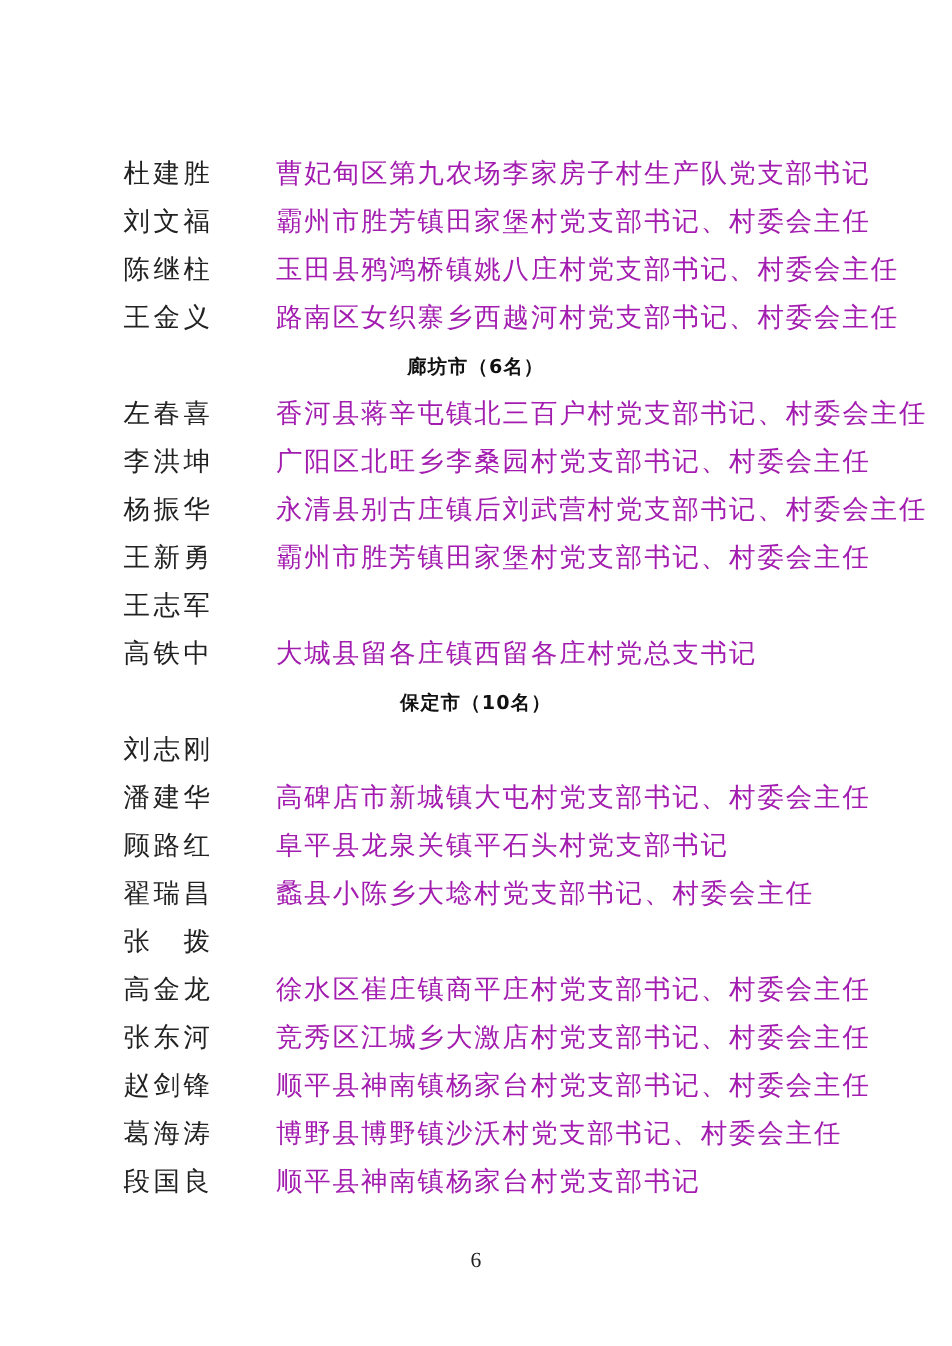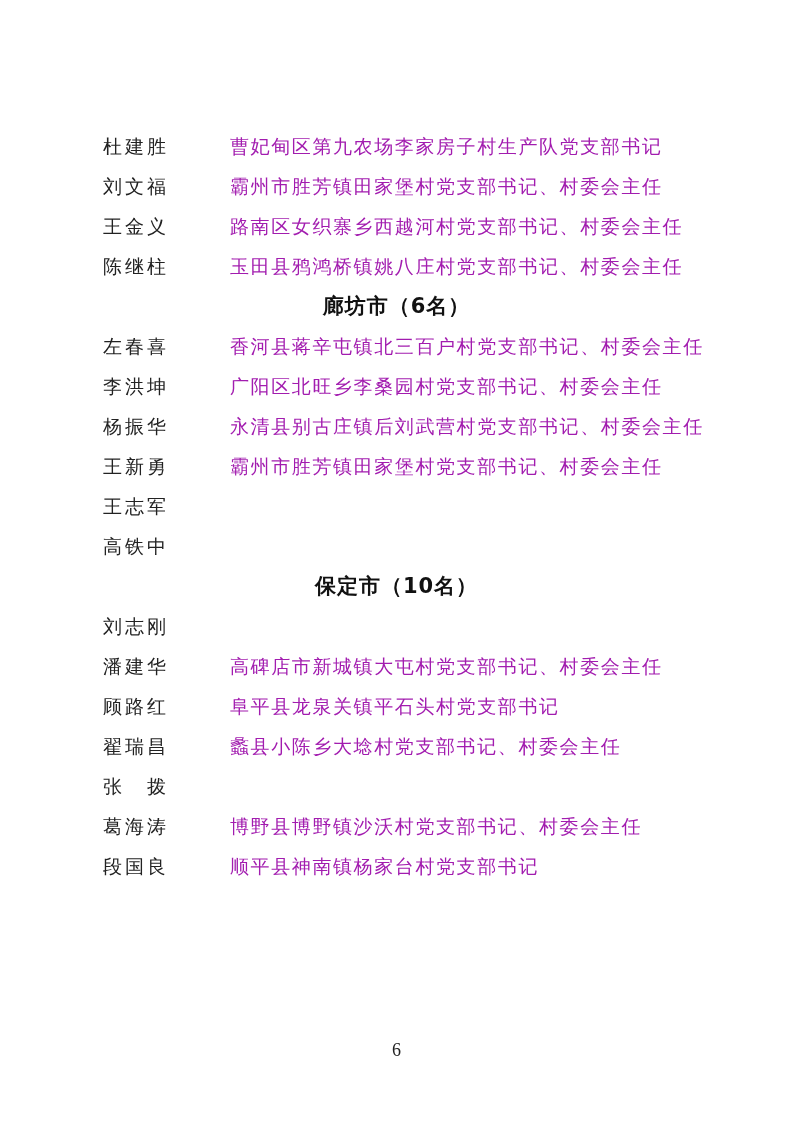--- a/index.html
+++ b/index.html
@@ -24,42 +24,42 @@
     .list {
       position: absolute;
       left: 0;
       top: 126px;
       width: 793px;
     }
     .row {
       position: relative;
       height: 40px;
       line-height: 40px;
-      font-size: 19px;
+      font-size: 22px;
       letter-spacing: 1.5px;
       white-space: nowrap;
     }
     .row .name {
       position: absolute;
       left: 103px;
       letter-spacing: 3px;
       color: #222;
     }
     .row .title {
       position: absolute;
       left: 230px;
       letter-spacing: 1.6px;
       color: #a21caf;
     }
     .heading {
       height: 40px;
       line-height: 40px;
       text-align: center;
       font-family: "DejaVu Sans", "Liberation Sans", sans-serif;
-      font-size: 21px;
+      font-size: 16px;
       font-weight: bold;
       letter-spacing: 1px;
       color: #111;
     }
     .page-number {
       position: absolute;
       left: 0;
       width: 793px;
       top: 1040px;
       text-align: center;
@@ -76,26 +76,26 @@
 
     <div class="row">
       <span class="name">杜建胜</span>
       <span class="title">曹妃甸区第九农场李家房子村生产队党支部书记</span>
     </div>
     <div class="row">
       <span class="name">刘文福</span>
       <span class="title">霸州市胜芳镇田家堡村党支部书记、村委会主任</span>
     </div>
     <div class="row">
+      <span class="name">陈继柱</span>
+      <span class="title">玉田县鸦鸿桥镇姚八庄村党支部书记、村委会主任</span>
+    </div>
+    <div class="row">
       <span class="name">王金义</span>
       <span class="title">路南区女织寨乡西越河村党支部书记、村委会主任</span>
-    </div>
-    <div class="row">
-      <span class="name">陈继柱</span>
-      <span class="title">玉田县鸦鸿桥镇姚八庄村党支部书记、村委会主任</span>
     </div>
 
     <div class="heading">廊坊市（6名）</div>
     <div class="row">
       <span class="name">左春喜</span>
       <span class="title">香河县蒋辛屯镇北三百户村党支部书记、村委会主任</span>
     </div>
     <div class="row">
       <span class="name">李洪坤</span>
       <span class="title">广阳区北旺乡李桑园村党支部书记、村委会主任</span>
@@ -106,20 +106,21 @@
     </div>
     <div class="row">
       <span class="name">王新勇</span>
       <span class="title">霸州市胜芳镇田家堡村党支部书记、村委会主任</span>
     </div>
     <div class="row">
       <span class="name">王志军</span>
     </div>
     <div class="row">
       <span class="name">高铁中</span>
+      <span class="title">大城县留各庄镇西留各庄村党总支书记</span>
     </div>
 
     <div class="heading">保定市（10名）</div>
     <div class="row">
       <span class="name">刘志刚</span>
     </div>
     <div class="row">
       <span class="name">潘建华</span>
       <span class="title">高碑店市新城镇大屯村党支部书记、村委会主任</span>
     </div>
@@ -128,20 +129,32 @@
       <span class="title">阜平县龙泉关镇平石头村党支部书记</span>
     </div>
     <div class="row">
       <span class="name">翟瑞昌</span>
       <span class="title">蠡县小陈乡大埝村党支部书记、村委会主任</span>
     </div>
     <div class="row">
       <span class="name">张　拨</span>
     </div>
     <div class="row">
+      <span class="name">高金龙</span>
+      <span class="title">徐水区崔庄镇商平庄村党支部书记、村委会主任</span>
+    </div>
+    <div class="row">
+      <span class="name">张东河</span>
+      <span class="title">竞秀区江城乡大激店村党支部书记、村委会主任</span>
+    </div>
+    <div class="row">
+      <span class="name">赵剑锋</span>
+      <span class="title">顺平县神南镇杨家台村党支部书记、村委会主任</span>
+    </div>
+    <div class="row">
       <span class="name">葛海涛</span>
       <span class="title">博野县博野镇沙沃村党支部书记、村委会主任</span>
     </div>
     <div class="row">
       <span class="name">段国良</span>
       <span class="title">顺平县神南镇杨家台村党支部书记</span>
     </div>
   </div>
 
   <div class="page-number">6</div>

